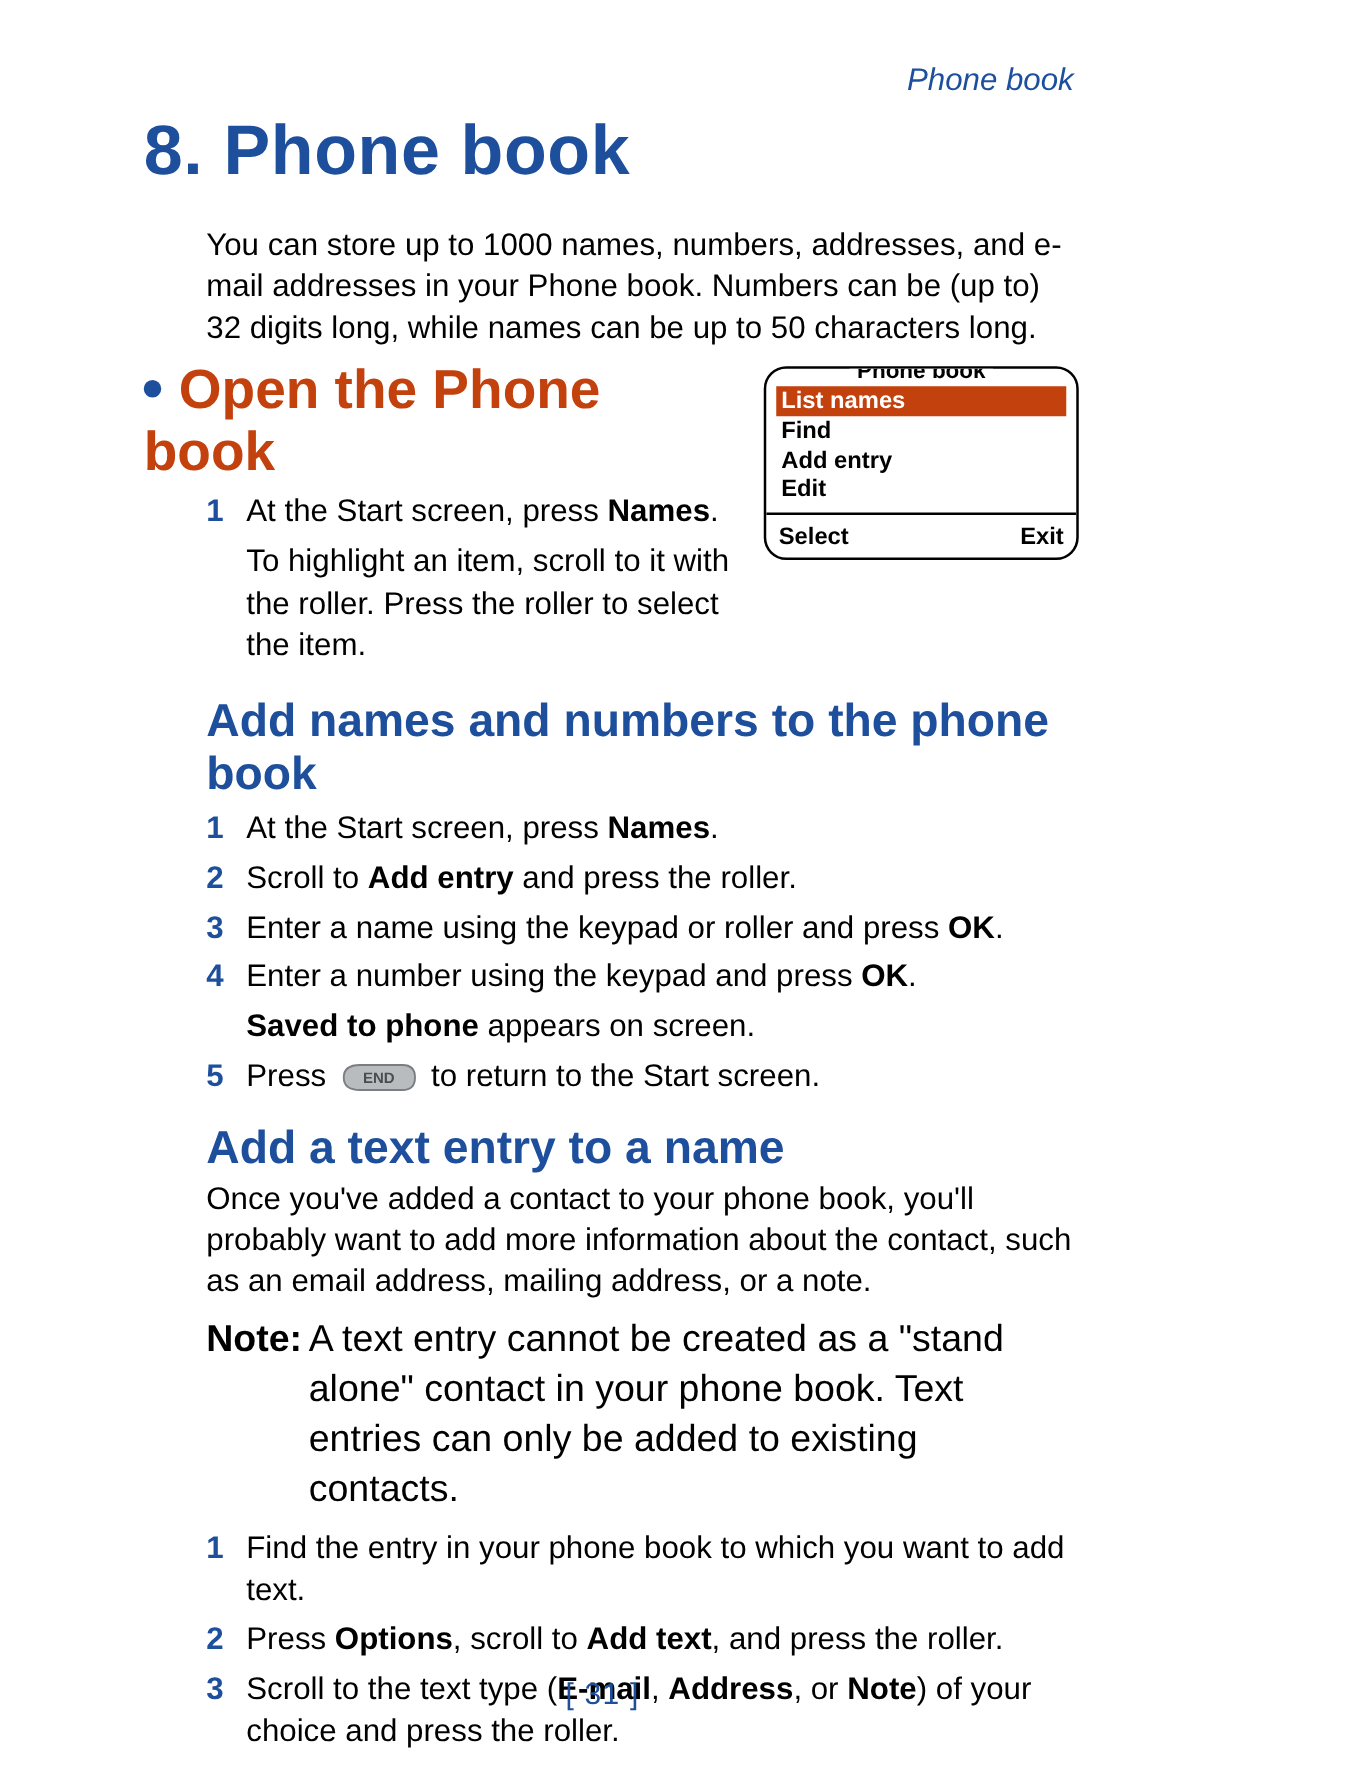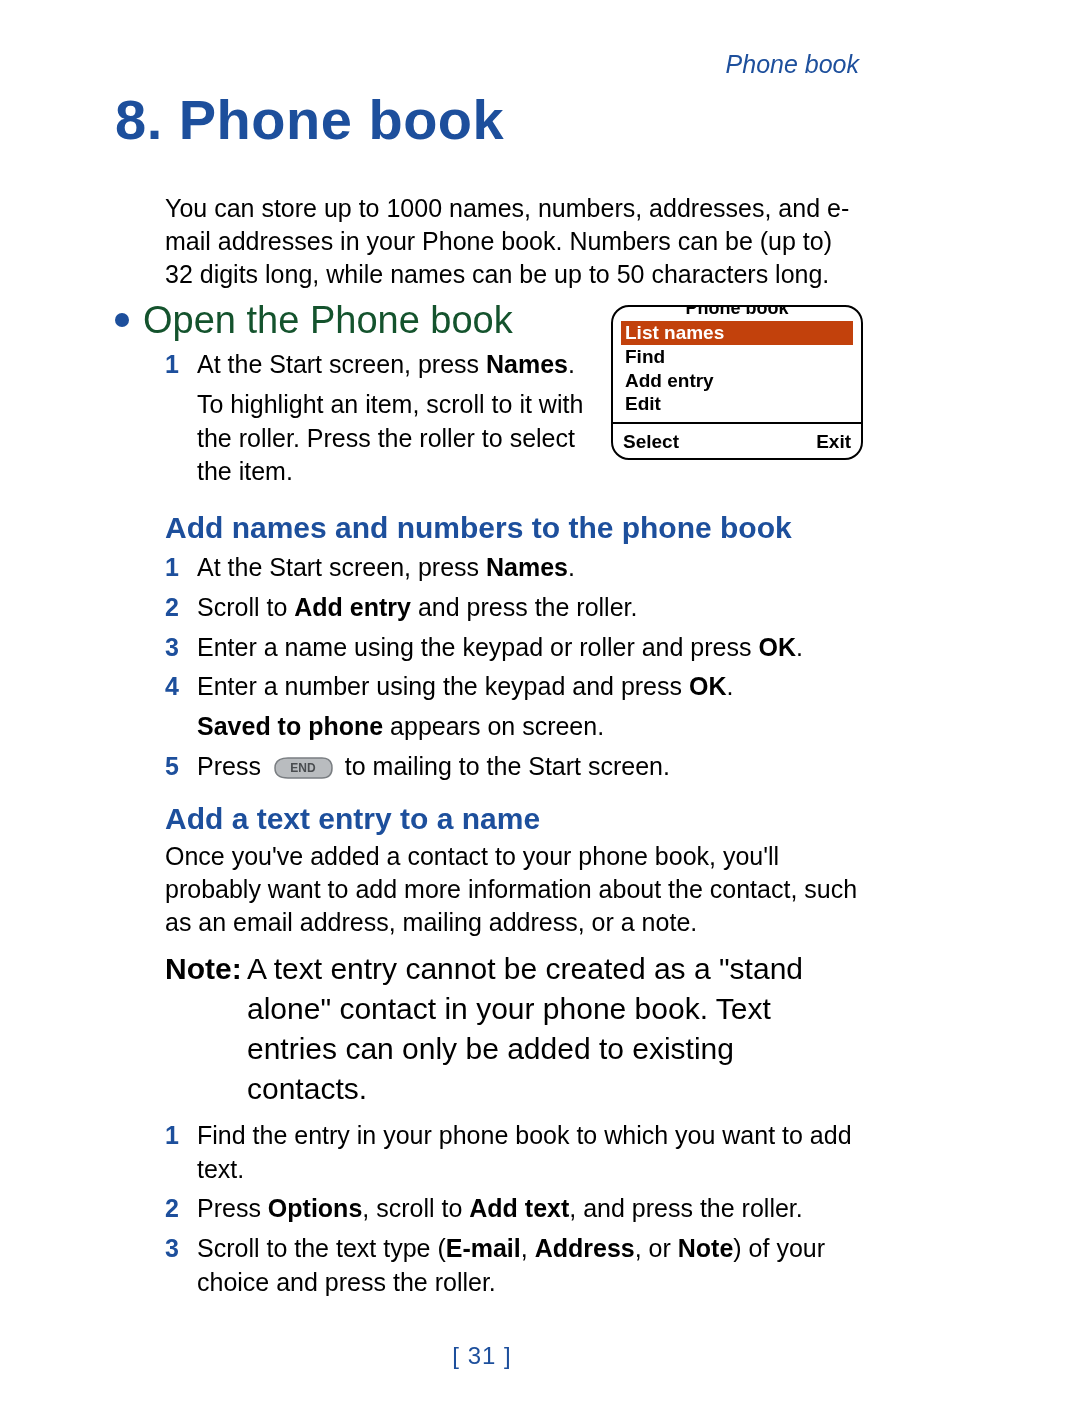--- a/index.html
+++ b/index.html
@@ -22,57 +22,57 @@
     text-align: right;
     font-style: italic;
     color: #1d4f9c;
     font-size: 25px;
     margin-bottom: 8px;
   }
   .chapter-title {
     color: #1d4f9c;
     font-weight: bold;
     font-size: 56px;
-    margin: 0 0 40px 0;
+    margin: 0 0 28px 0;
     letter-spacing: 0.5px;
   }
   .intro {
     margin-left: 50px;
     font-size: 25px;
     line-height: 1.32;
     margin-bottom: 6px;
   }
   .section-row {
     display: flex;
     align-items: flex-start;
     gap: 18px;
   }
   .section-block {
     flex: 1;
   }
   .h2 {
-    color: #14532d;
-    font-weight: normal;
-    font-size: 38px;
+    color: #c2410c;
+    font-weight: bold;
+    font-size: 44px;
     margin: 2px 0 6px 0;
   }
   .h2 .bullet {
     display: inline-block;
     width: 14px;
     height: 14px;
     background: #1d4f9c;
     border-radius: 50%;
     vertical-align: middle;
     margin-right: 14px;
     margin-bottom: 6px;
   }
   .h3 {
     color: #1d4f9c;
     font-weight: bold;
-    font-size: 30px;
+    font-size: 37px;
     margin: 18px 0 4px 50px;
   }
   .steps {
     margin-left: 50px;
   }
   .step {
     display: flex;
     font-size: 25px;
     line-height: 1.35;
     margin: 6px 0;
@@ -262,21 +262,21 @@
     <div class="step">
       <span class="num">5</span>
       <span class="txt">
         <span>Press </span>
         <span class="end-key">
           <svg width="62" height="26" viewBox="0 0 62 26">
             <path d="M3 13 Q3 3 16 3 L50 3 Q60 3 60 13 Q60 23 50 23 L16 23 Q3 23 3 13 Z" fill="#b9bcbf" stroke="#7a7e82" stroke-width="1.5"></path>
             <text x="31" y="17" text-anchor="middle" font-family="Arial" font-size="12" font-weight="bold" fill="#4a4d50">END</text>
           </svg>
         </span>
-        <span> to mailing to the Start screen.</span>
+        <span> to return to the Start screen.</span>
       </span>
     </div>
   </div>
 
   <div class="h3">Add a text entry to a name</div>
   <div class="para">Once you've added a contact to your phone book, you'll probably want to add more information about the contact, such as an email address, mailing address, or a note.</div>
 
   <div class="note-row">
     <span class="note-label">Note:</span>
     <span class="note-text">A text entry cannot be created as a "stand alone" contact in your phone book. Text entries can only be added to existing contacts.</span>

